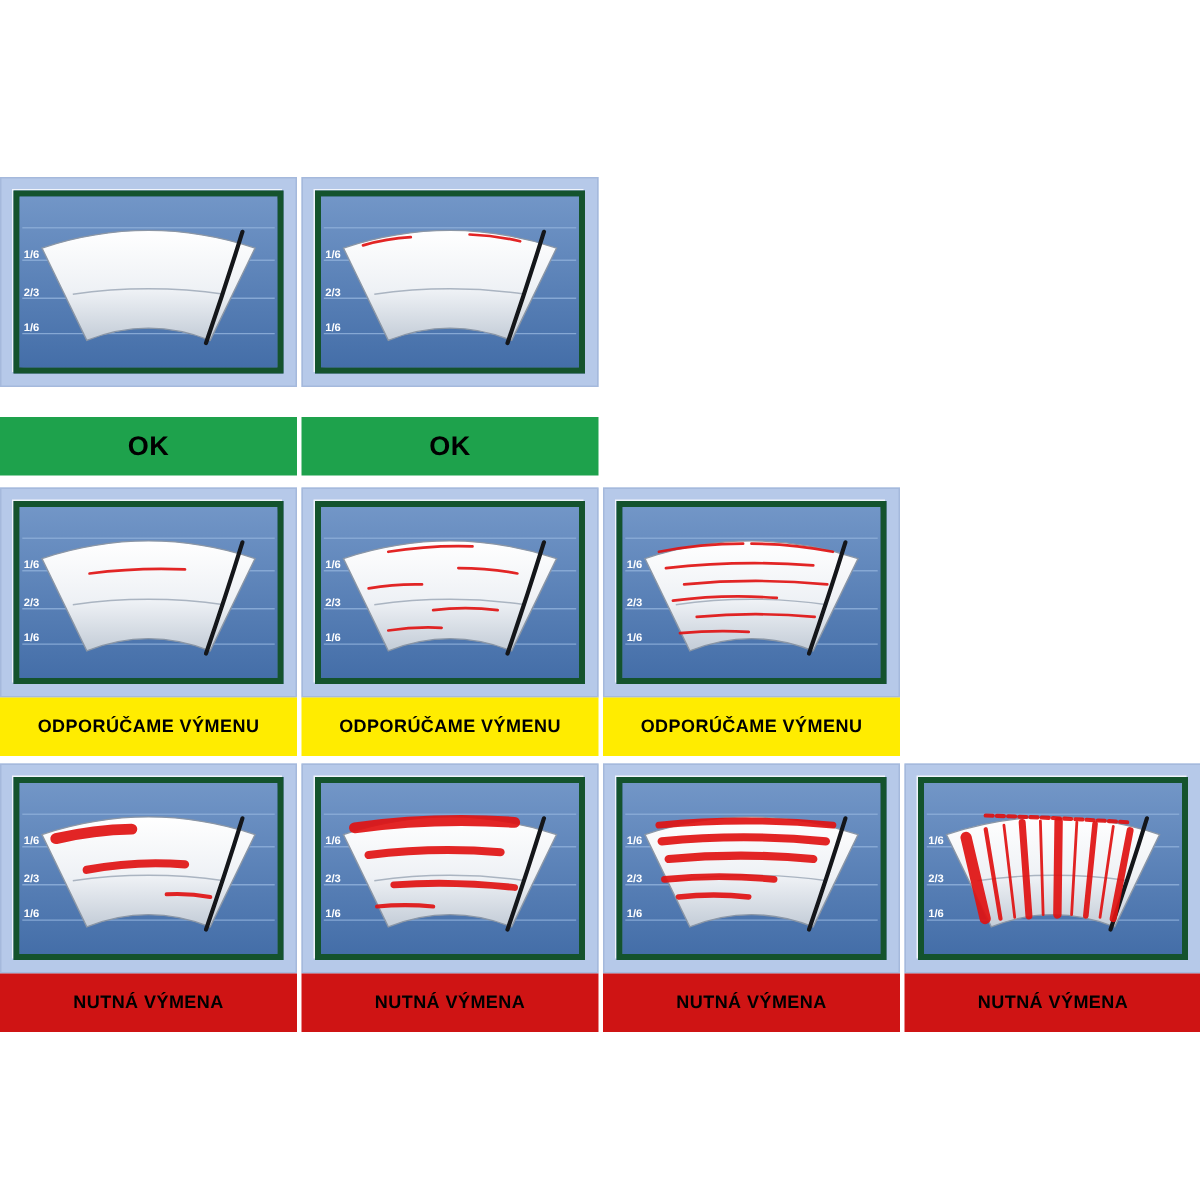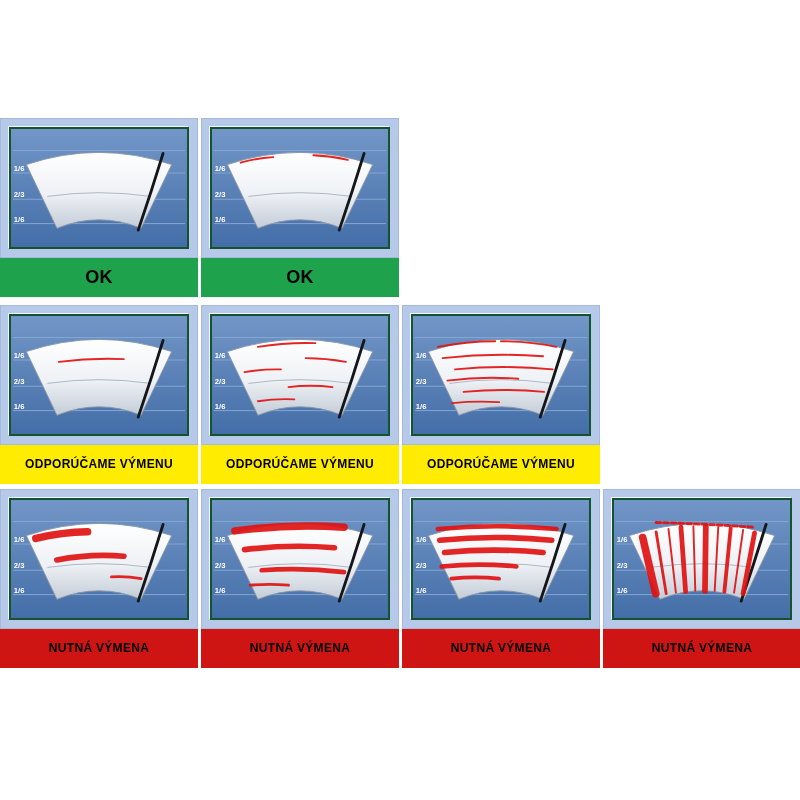--- a/index.html
+++ b/index.html
@@ -3,27 +3,27 @@
 <meta charset="utf-8">
 <style>
   * { margin:0; padding:0; box-sizing:border-box; }
   html,body { width:800px; height:800px; background:#ffffff; overflow:hidden;
               font-family:"Liberation Sans", sans-serif; }
   .board { margin:118px 0 0 0; width:800px; }
   .row { display:flex; gap:3px; margin-bottom:8px; }
   .row:nth-child(2){ margin-bottom:5px; }
   .panel { width:198px; flex:0 0 198px; }
   .panel-img { height:140px; background:#b6c9e9; padding:8px; border:1px solid #a5b9dc; }
-  .screen { width:100%; height:100%; border:2px solid #14532d;
+  .screen { width:100%; height:100%; border:4px solid #14532d;
             box-shadow: inset 1px 1px 3px rgba(0,0,0,.45), -1px -1px 0 rgba(255,255,255,.8);
             background:#5b82b8;text-align:right; }
   .screen svg { display:block; width:100%; height:100%; }
   .bar { height:39px; line-height:39px; text-align:center; font-weight:bold;
          color:#000; font-size:12px; letter-spacing:.3px; }
-  .bar.ok { font-size:18px; }
+  .bar.ok { font-size:18px;margin-top:20px; }
 </style>
 </head>
 <body>
 
 <svg width="0" height="0" style="position:absolute">
   <defs>
     <linearGradient id="gScreen" x1="0" y1="0" x2="0" y2="1">
       <stop offset="0" stop-color="#7296c7"></stop>
       <stop offset="1" stop-color="#446ea8"></stop>
     </linearGradient>

